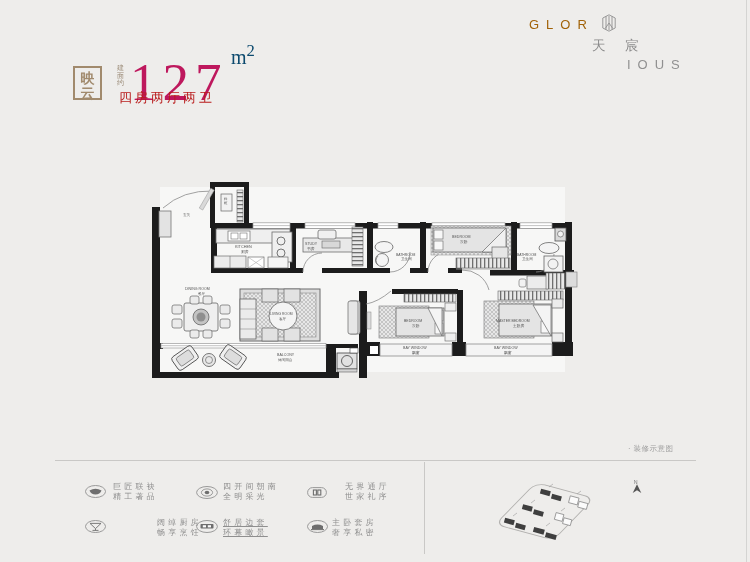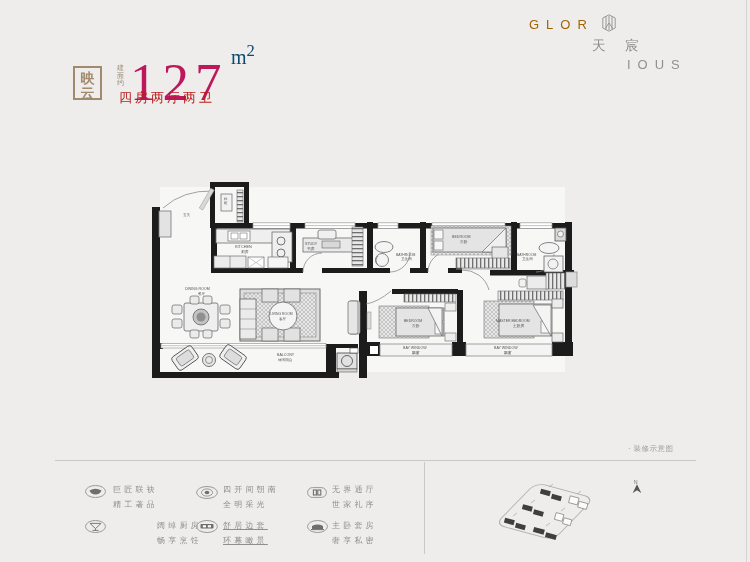--- a/index.html
+++ b/index.html
@@ -8,21 +8,21 @@
   
   .tag{position:absolute;left:73px;top:66px;width:25px;height:27px;border:2px solid #a18a6d;color:#a18a6d;font-size:14px;line-height:15px;text-align:center;padding-top:3px;font-weight:bold;letter-spacing:0;}
   .mini{position:absolute;left:117px;top:64px;width:8px;color:#9a8a76;font-size:7px;line-height:7.5px;}
   .big{position:absolute;left:130px;top:52px;color:#be185d;font-size:53px;font-family:"Liberation Serif",serif;letter-spacing:6px;}
   .m2{position:absolute;left:231px;top:41px;color:#0c4a6e;font-size:20px;font-family:"Liberation Serif",serif;}
   .sub{position:absolute;left:119px;top:89px;color:#b91c1c;font-size:13px;letter-spacing:3px;}
   
   .hline{position:absolute;left:55px;top:460px;width:641px;height:1px;background:#c9c8c6;}
   .vline{position:absolute;left:424px;top:462px;width:1px;height:92px;background:#c9c8c6;}
   
-  .feat{position:absolute;color:#8f8f8f;font-size:8px;line-height:15px;letter-spacing:3.2px;}
+  .feat{position:absolute;color:#8f8f8f;font-size:8px;line-height:10px;letter-spacing:3.2px;}
   .ficon{position:absolute;}
   .note{position:absolute;left:628px;top:444px;color:#9e9e9e;font-size:7.5px;letter-spacing:0.5px;}
 </style>
 </head>
 <body>
 
   <div style="position:absolute;left:529px;top:17px;color:#a16207;font-size:13px;letter-spacing:7px;white-space:nowrap;">GLOR</div>
   <svg style="position:absolute;left:602px;top:14px;" width="14" height="18" viewBox="0 0 14 18">
     <g fill="none" stroke="#8f8f8f" stroke-width="0.9">
       <path d="M7 0.8 L13.2 4 L13.2 14 L7 17.2 L0.8 14 L0.8 4 Z"></path>
@@ -272,21 +272,21 @@
       <text x="183" y="216" font-size="3.6" fill="#777">玄关</text>
     </svg>
   </div>
 
   <div class="hline"></div>
   <div class="vline"></div>
   <div class="note">· 装修示意图</div>
 
   <div class="feat" style="left:113px;top:482px;">巨匠联袂<br>精工著品</div>
   <div class="feat" style="left:223px;top:482px;">四开间朝南<br>全明采光</div>
-  <div class="feat" style="left:332px;top:482px;text-align:center;">无界通厅<br>世家礼序</div>
+  <div class="feat" style="left:345px;top:482px;text-align:center;">无界通厅<br>世家礼序</div>
   <div class="feat" style="left:113px;top:518px;margin-left:44px;">阔绰厨房<br>畅享烹饪</div>
   <div class="feat" style="left:223px;top:518px;text-decoration:underline;">舒居边套<br>环幕瞰景</div>
   <div class="feat" style="left:332px;top:518px;">主卧套房<br>奢享私密</div>
 
   <svg class="ficon" style="left:85px;top:485px;" width="21" height="13" viewBox="0 0 21 13">
     <ellipse cx="10.5" cy="6.5" rx="10" ry="6" fill="none" stroke="#909090" stroke-width="0.9"></ellipse>
     <path d="M4.5 5.5 q6 -3.5 12 0 q-1.5 4 -6 4 q-4.5 0 -6 -4 z" fill="#6e6e6e"></path>
   </svg>
   <svg class="ficon" style="left:196px;top:486px;" width="22" height="13" viewBox="0 0 22 13">
     <ellipse cx="11" cy="6.5" rx="10.4" ry="6" fill="none" stroke="#909090" stroke-width="0.9"></ellipse>

